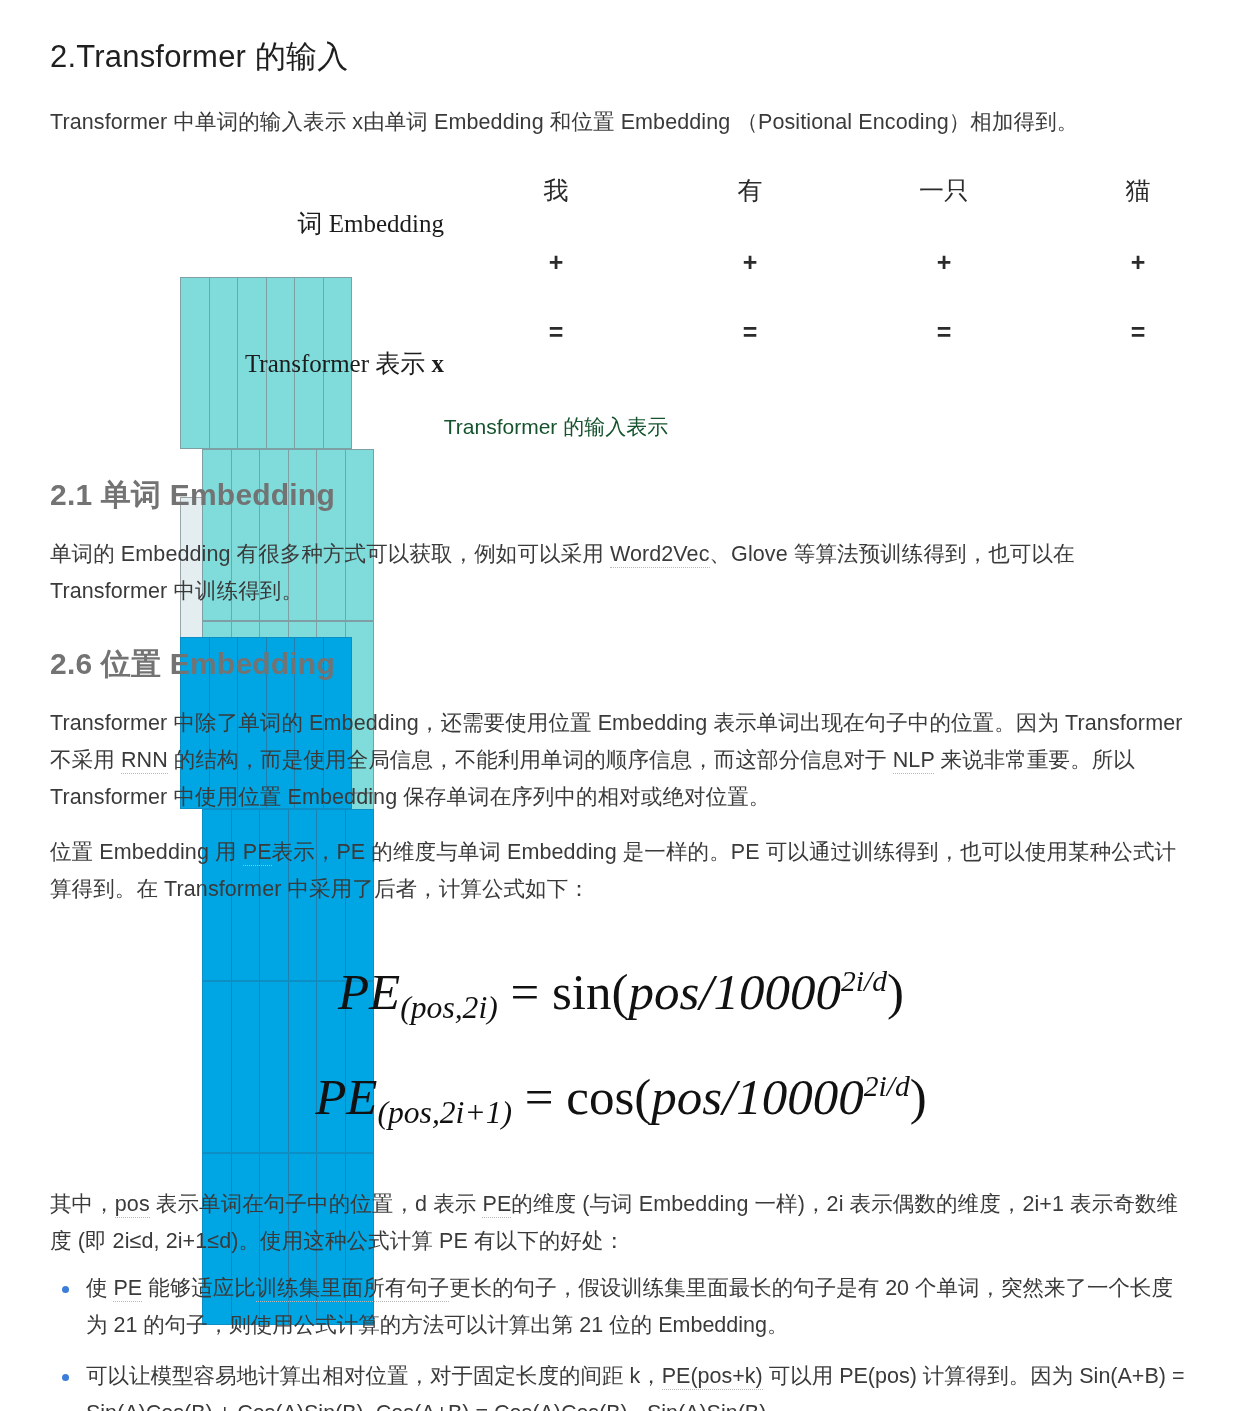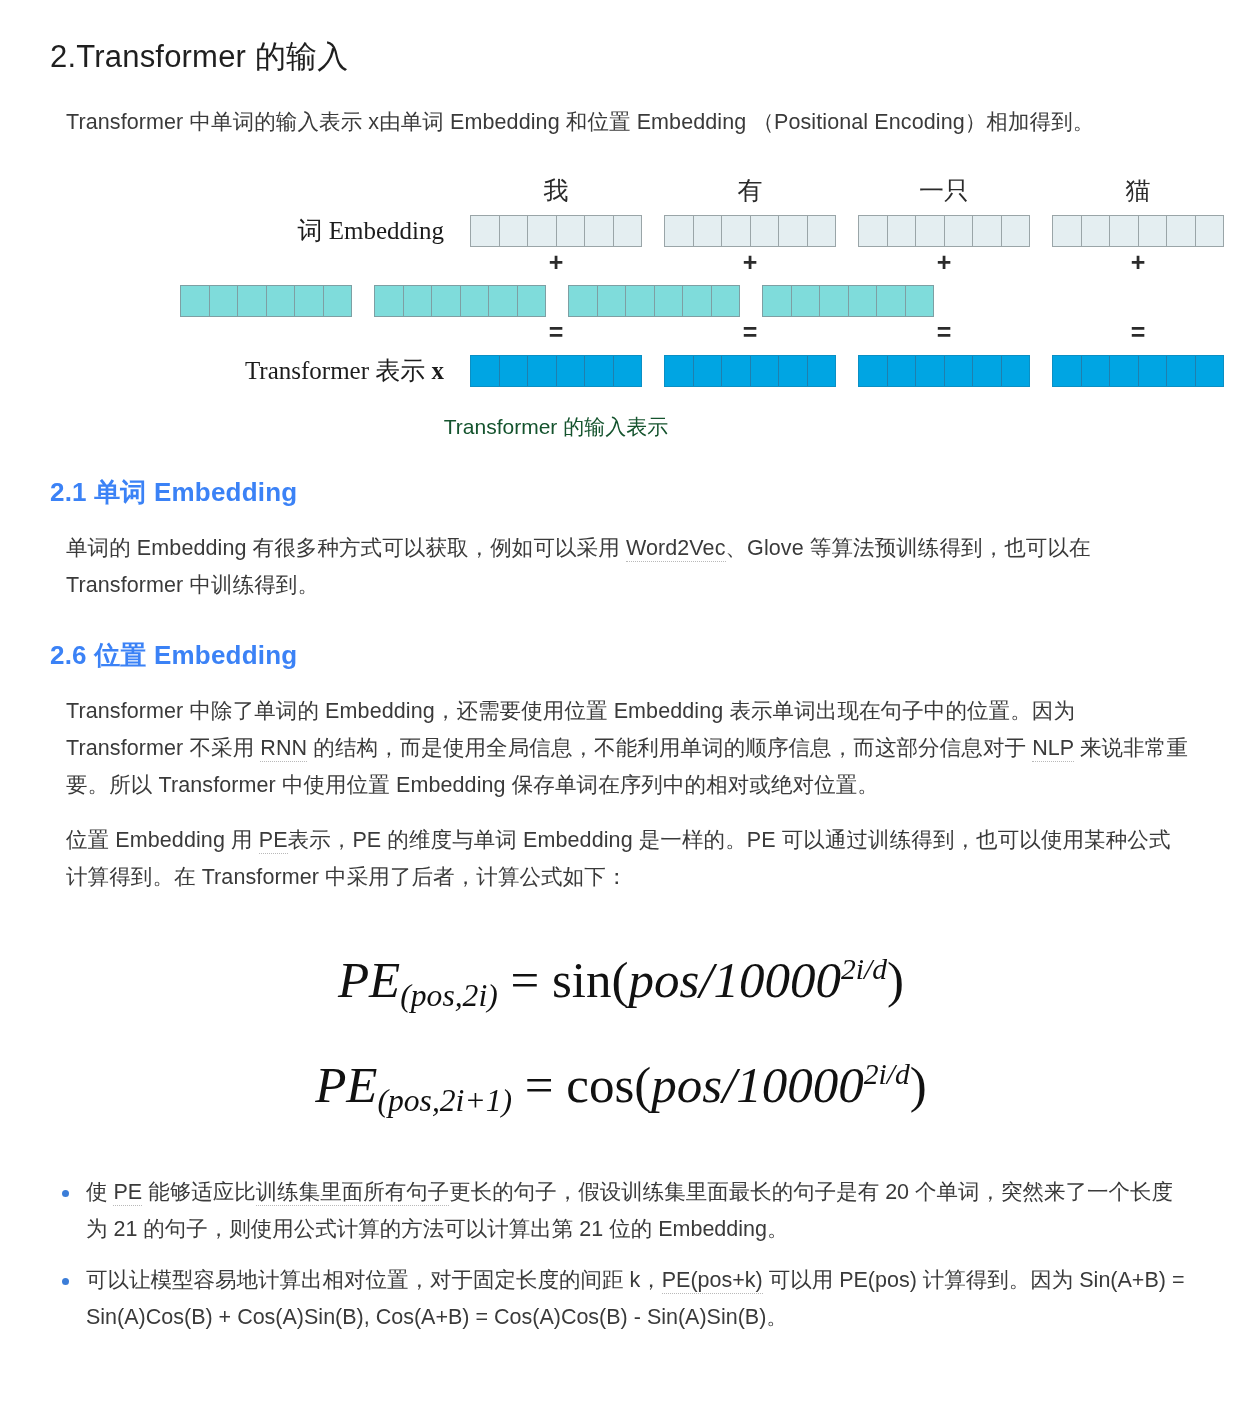--- a/index.html
+++ b/index.html
@@ -22,33 +22,33 @@
 
   
   h1.sec-title {
     font-size: 31px;
     font-weight: normal;
     color: #1f1f1f;
     margin: 36px 0 26px 0;
     letter-spacing: 0.2px;
   }
   h2.sub-title {
-    font-size: 26px;
+    font-size: 30px;
     font-weight: bold;
-    color: #3b82f6;
+    color: #737373;
     margin: 34px 0 20px 0;
     letter-spacing: 0.2px;
   }
 
   
   p.body {
     font-size: 21.5px;
     line-height: 37px;
     color: #3a3a3a;
-    margin: 0 0 18px 16px;
+    margin: 0 0 18px 0;
     letter-spacing: 0.1px;
   }
   p.tight { margin-bottom: 10px; }
 
   .dotted {
     border-bottom: 1px dotted #b9b9b9;
     padding-bottom: 1px;
   }
 
   
@@ -75,22 +75,23 @@
     flex: 0 0 172px;
     text-align: center;
     font-size: 25px;
     color: #2a2a2a;
     font-family: "Liberation Sans", sans-serif;
   }
   .word-header + .word-header { margin-left: 22px; }
 
   .emb-row {
     display: flex;
-    align-items: flex-end;
+    align-items: flex-start;
     height: 40px;
+    flex-direction: column;
   }
   .row-label {
     width: 290px;
     flex: 0 0 290px;
     text-align: right;
     padding-right: 26px;
     box-sizing: border-box;
     font-family: "Liberation Serif", serif;
     font-size: 25px;
     color: #1c1c1c;
@@ -354,19 +355,20 @@
       <span class="rm">=</span>
       <span class="rm">sin</span><span class="rm">(</span><span>pos/10000</span><sup>2i/d</sup><span class="rm">)</span>
     </div>
     <div class="formula-line">
       <span>PE</span><sub>(pos,2i+1)</sub>
       <span class="rm">=</span>
       <span class="rm">cos</span><span class="rm">(</span><span>pos/10000</span><sup>2i/d</sup><span class="rm">)</span>
     </div>
   </div>
 
+  <p class="body tight"><span>其中，</span><span class="dotted">pos</span><span> 表示单词在句子中的位置，d 表示 </span><span class="dotted">PE</span><span>的维度 (与词 Embedding 一样)，2i 表示偶数的维度，2i+1 表示奇数维度 (即 2i≤d, 2i+1≤d)。使用这种公式计算 PE 有以下的好处：</span></p>
 
   <ul class="bullets">
     <li><span>使 </span><span class="dotted">PE</span><span> 能够适应比</span><span class="dotted">训练集里面所有句子</span><span>更长的句子，假设训练集里面最长的句子是有 20 个单词，突然来了一个长度为 21 的句子，则使用公式计算的方法可以计算出第 21 位的 Embedding。</span></li>
     <li><span>可以让模型容易地计算出相对位置，对于固定长度的间距 k，</span><span class="dotted">PE(pos+k)</span><span> 可以用 PE(pos) 计算得到。因为 Sin(A+B) = Sin(A)Cos(B) + Cos(A)Sin(B), Cos(A+B) = Cos(A)Cos(B) - Sin(A)Sin(B)。</span></li>
   </ul>
 
 </div>
 
 </body></html>

